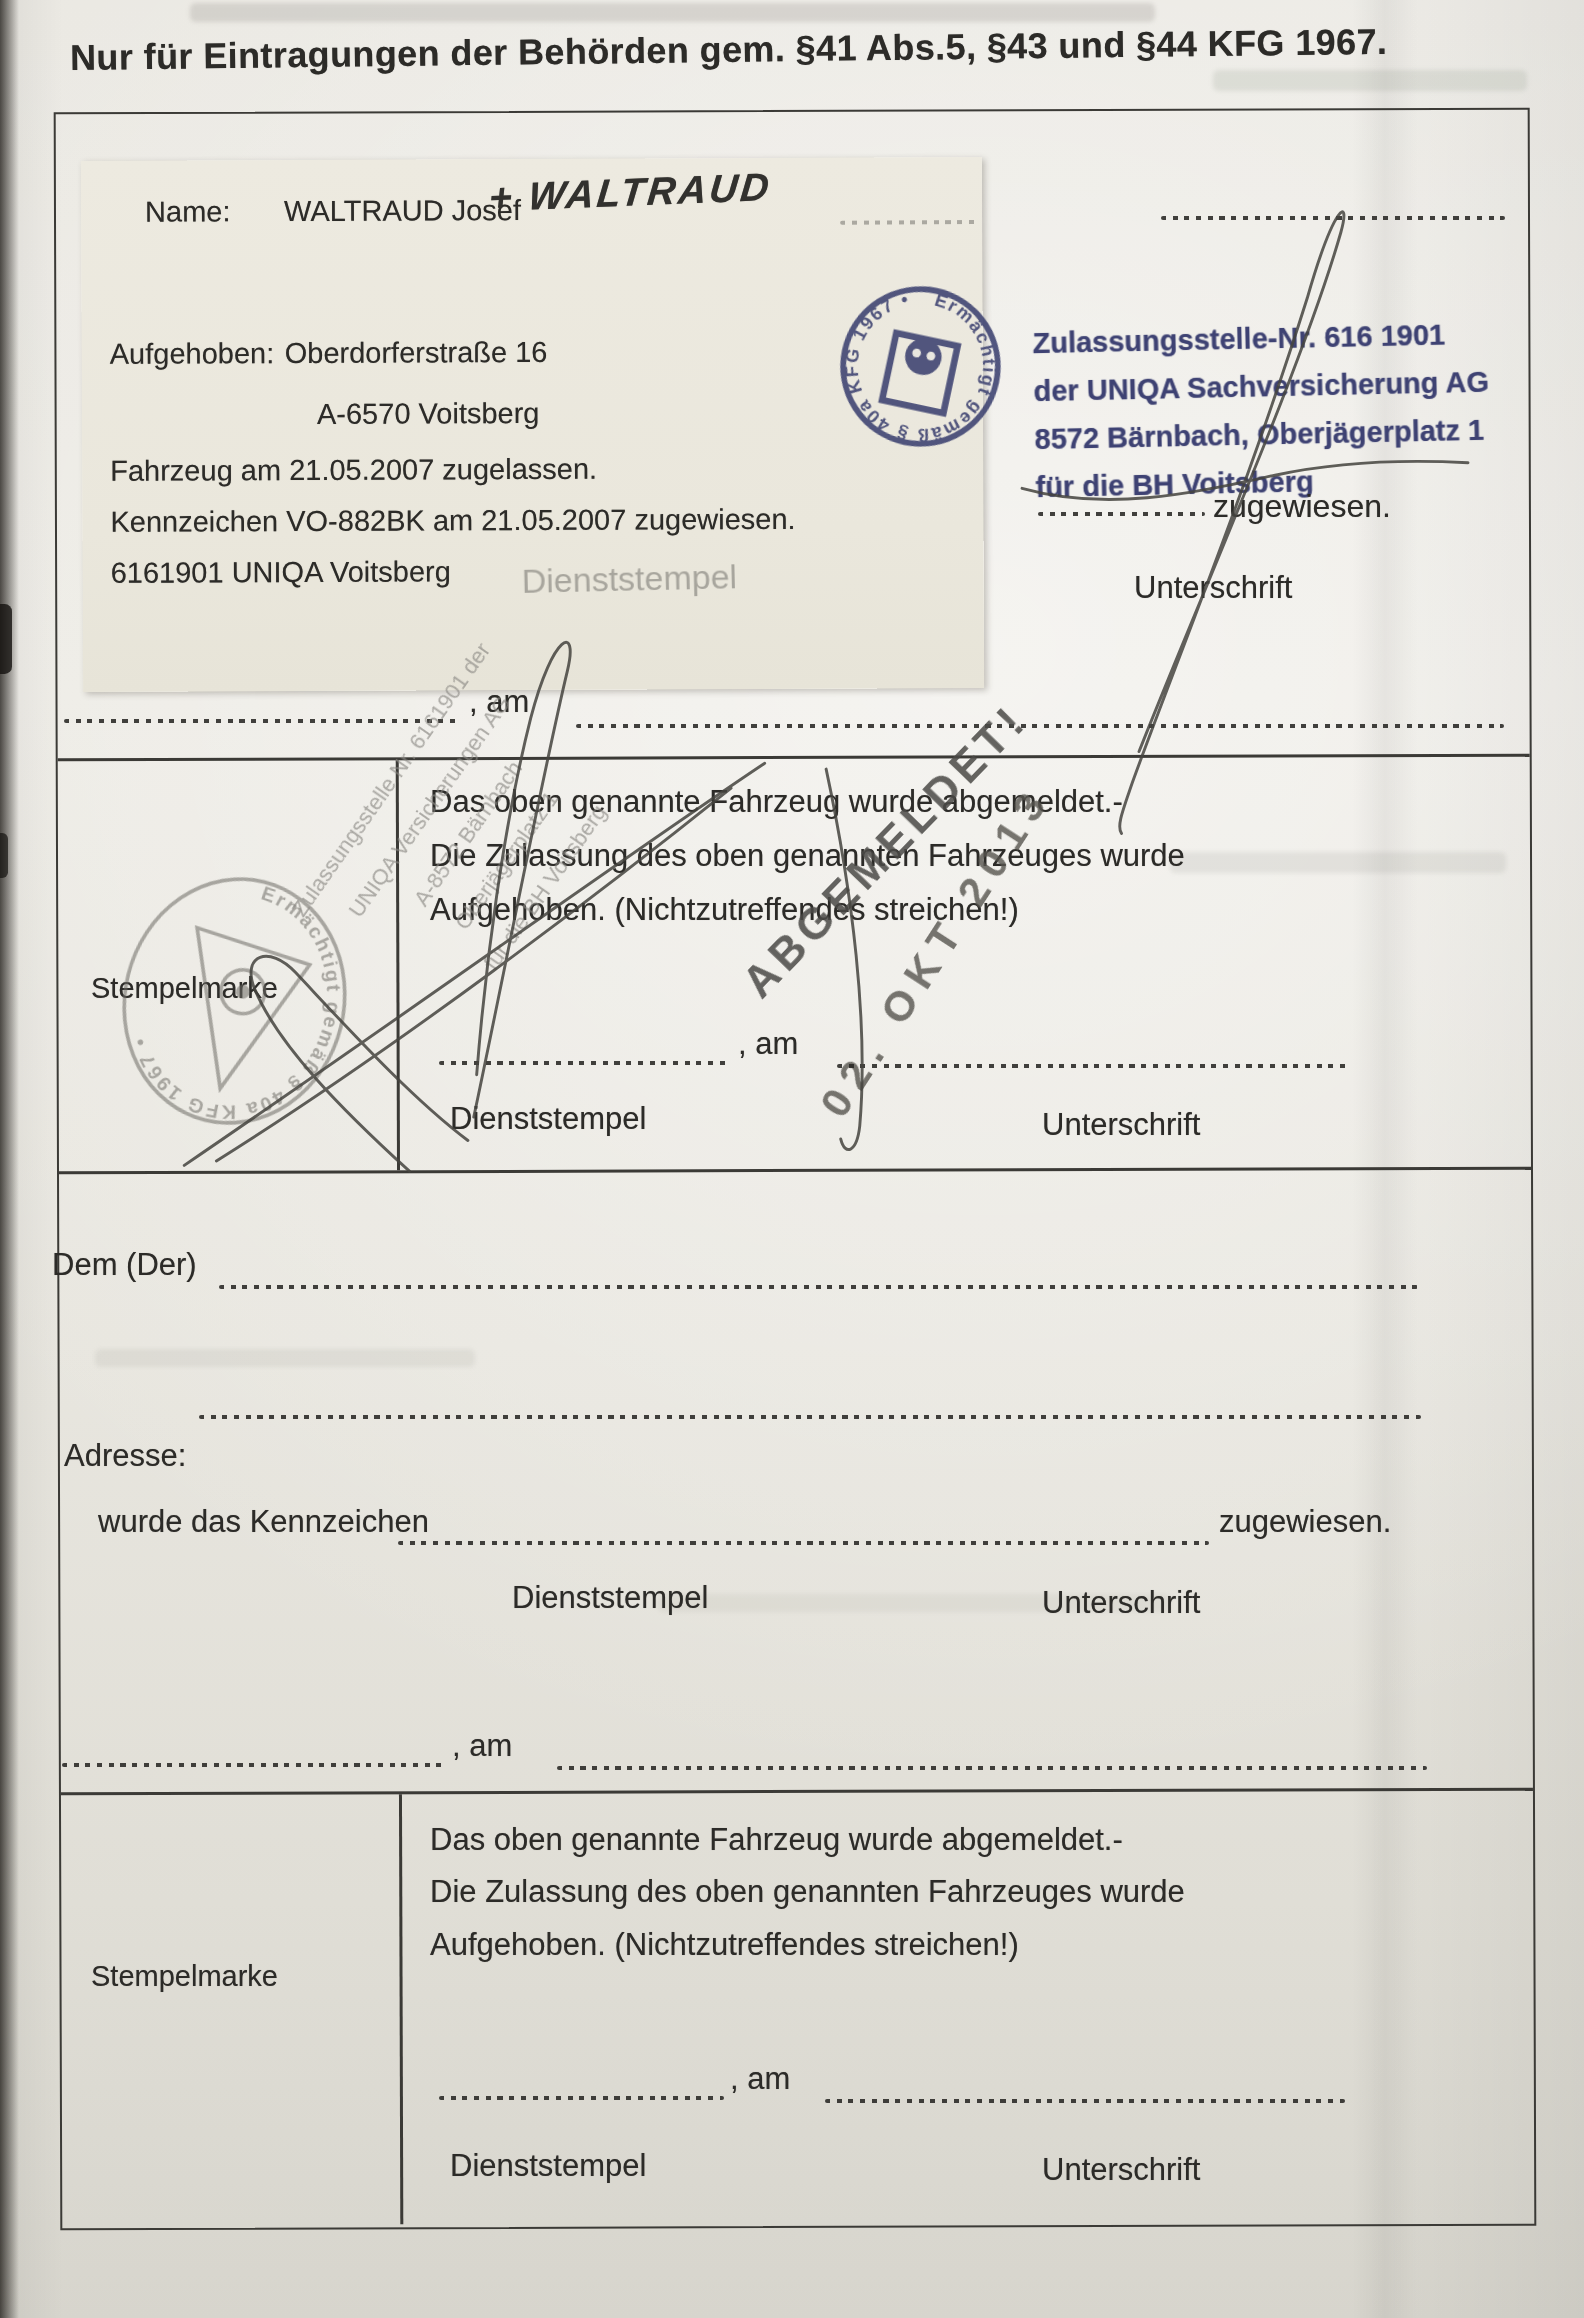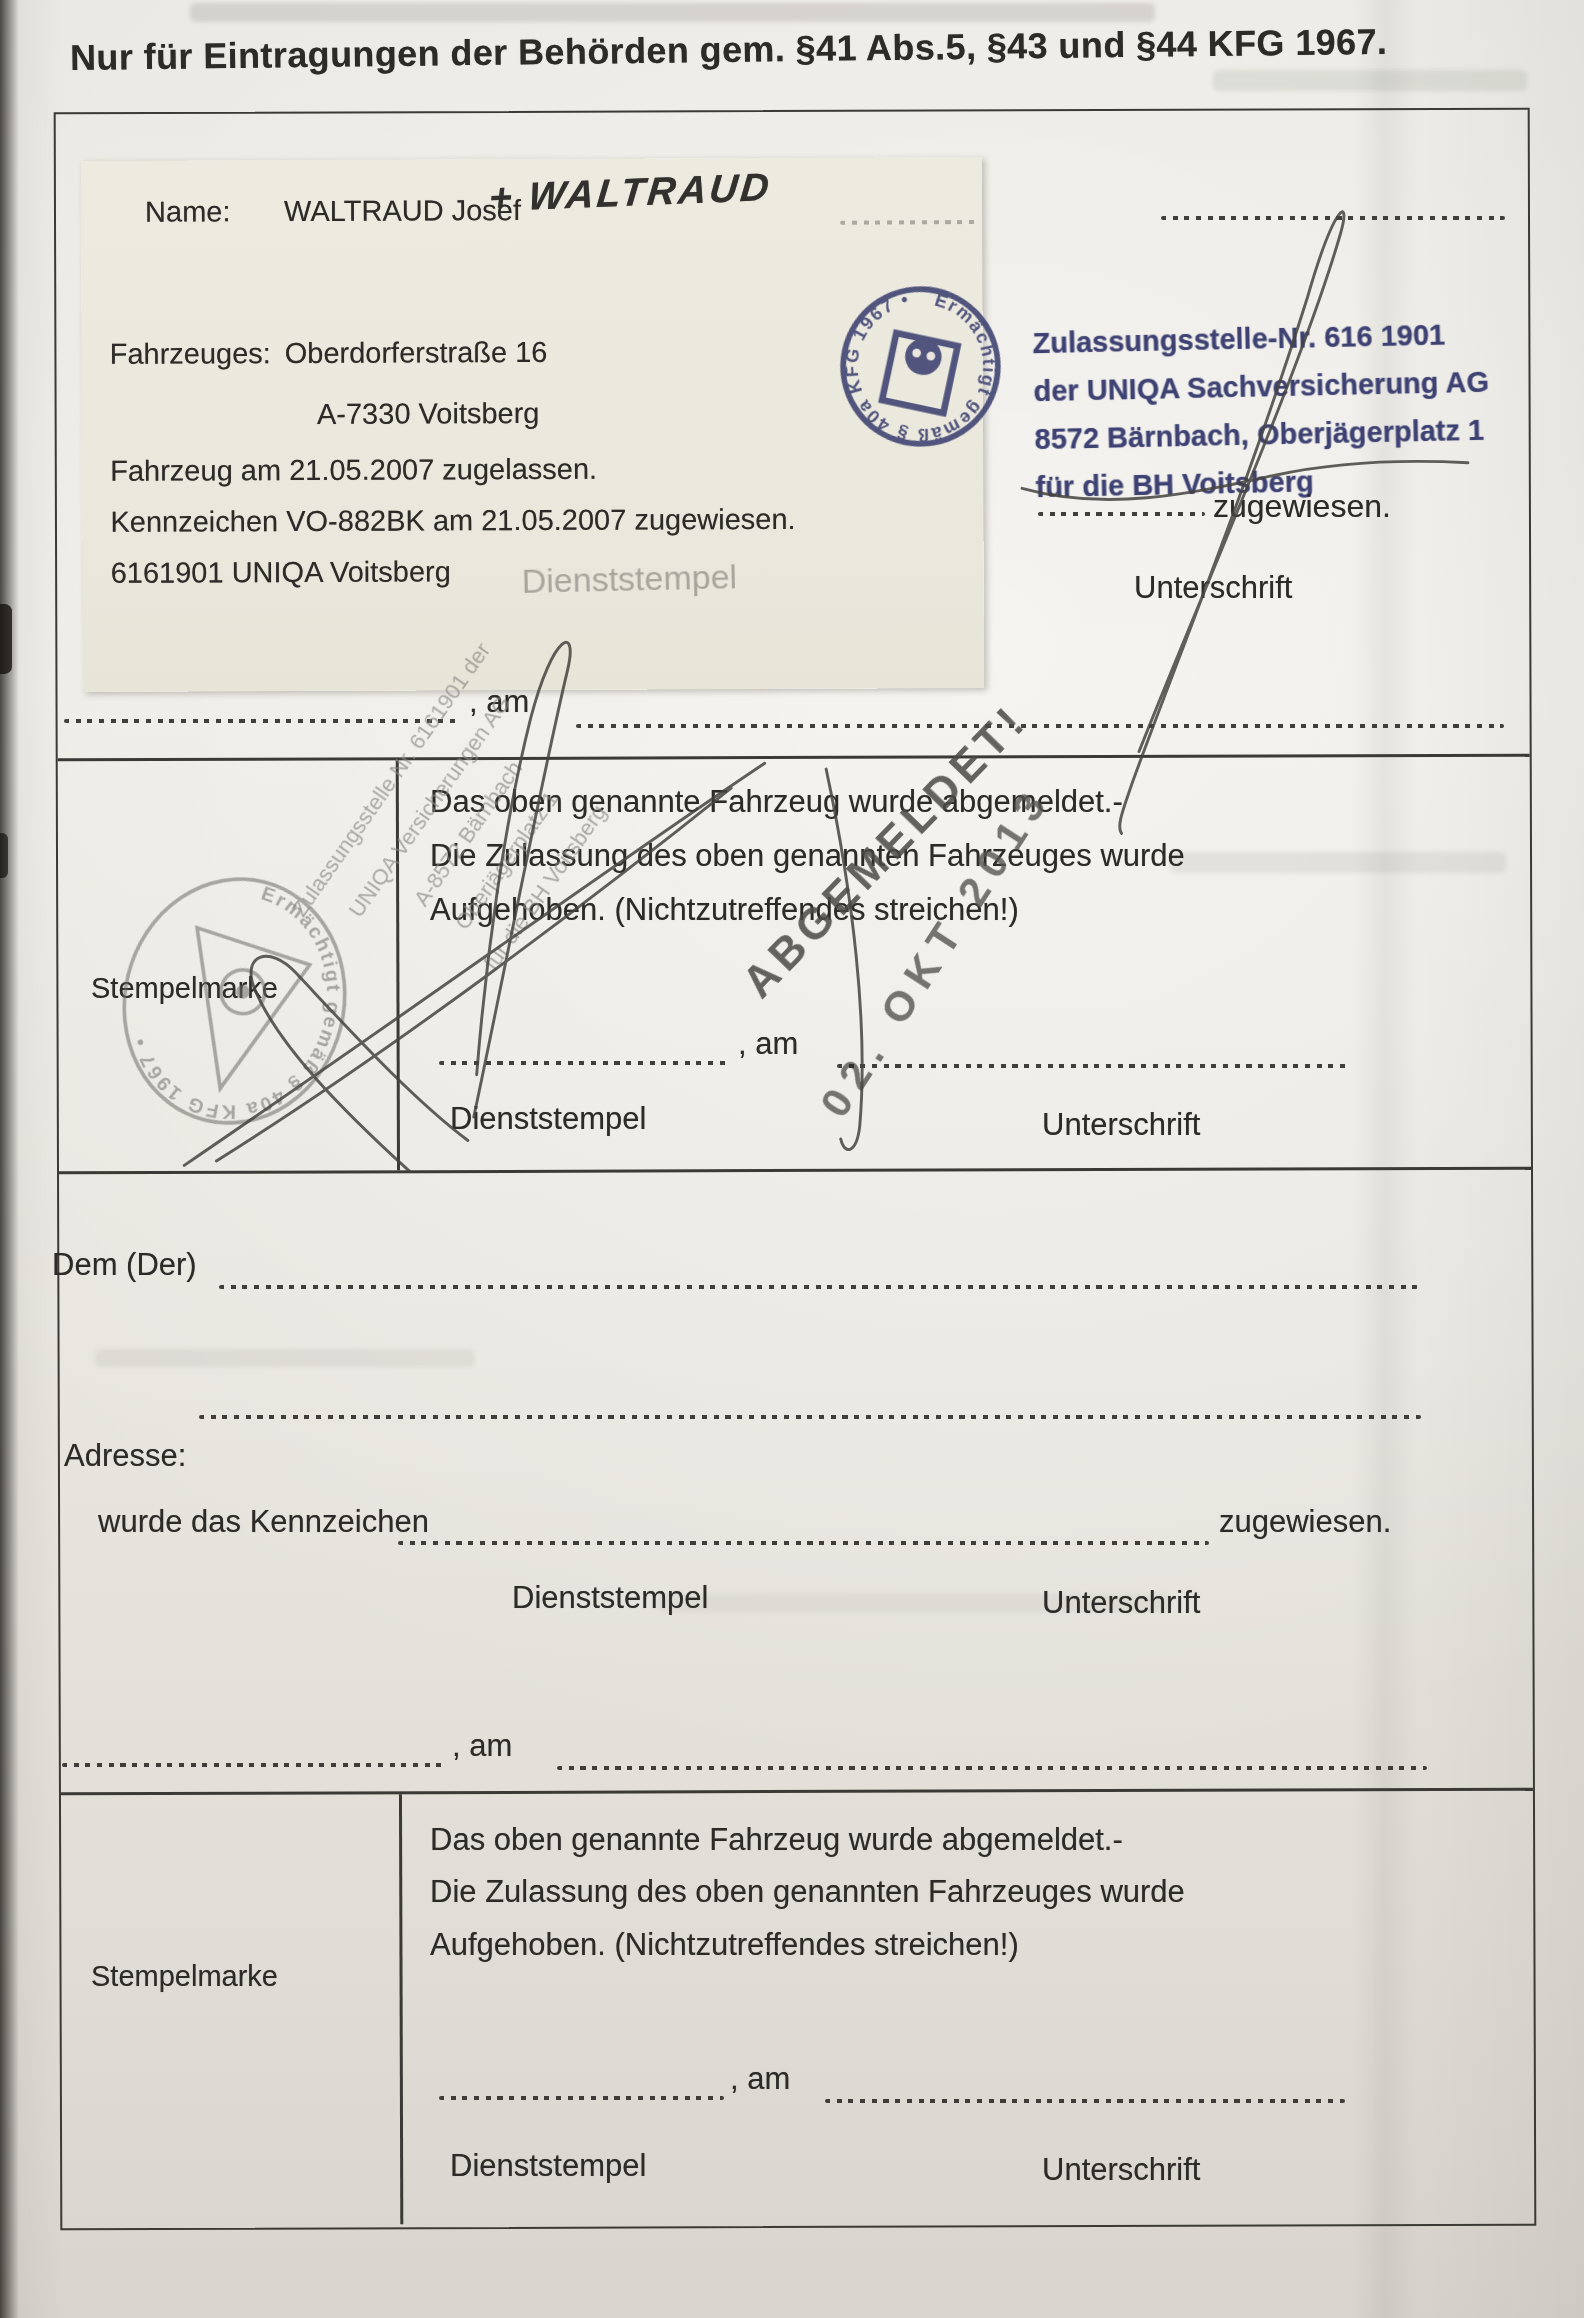--- a/index.html
+++ b/index.html
@@ -61,23 +61,23 @@
     <div class="hline" style="top:1678px;"></div>
     <div class="vline" style="left:338px;top:647px;height:410px;"></div>
     <div class="vline" style="left:338px;top:1681px;height:430px;"></div>
   </div>
 
   <div class="label-sticker">
     <div class="abs ink print40" style="left:28px;top:35px;margin-left:36px;">Name:</div>
     <div class="abs ink print40" style="left:203px;top:35px;">WALTRAUD Josef</div>
     <div class="abs handwriting" style="left:408px;top:11.7px;">+ WALTRAUD</div>
     <div class="dotline faint" style="left:759px;top:63px;width:137px;"></div>
-    <div class="abs ink print40" style="left:28px;top:177px;">Fahrzeuges:</div>
+    <div class="abs ink print40" style="left:28px;top:177px;">Aufgehoben:</div>
     <div class="abs ink print40" style="left:203px;top:177px;">Oberdorferstraße 16</div>
-    <div class="abs ink print40" style="left:235px;top:238px;">A-7330 Voitsberg</div>
+    <div class="abs ink print40" style="left:235px;top:238px;">A-6570 Voitsberg</div>
     <div class="abs ink print40" style="left:28px;top:294px;">Fahrzeug am 21.05.2007 zugelassen.</div>
     <div class="abs ink print40" style="left:28px;top:345px;">Kennzeichen VO-882BK am 21.05.2007 zugewiesen.</div>
     <div class="abs ink print40" style="left:28px;top:396px;">6161901 UNIQA Voitsberg</div>
     <div class="abs ghost" style="left:439px;top:401px;font-size:34px;transform:rotate(-1deg);">Dienststempel</div>
   </div>
 
   <div class="dotline" style="left:1161px;top:216px;width:344px;"></div>
 
   <div class="abs bluestamp" style="left:1034px;top:314px;width:497px;">
     <div>Zulassungsstelle-Nr. 616 1901</div>

